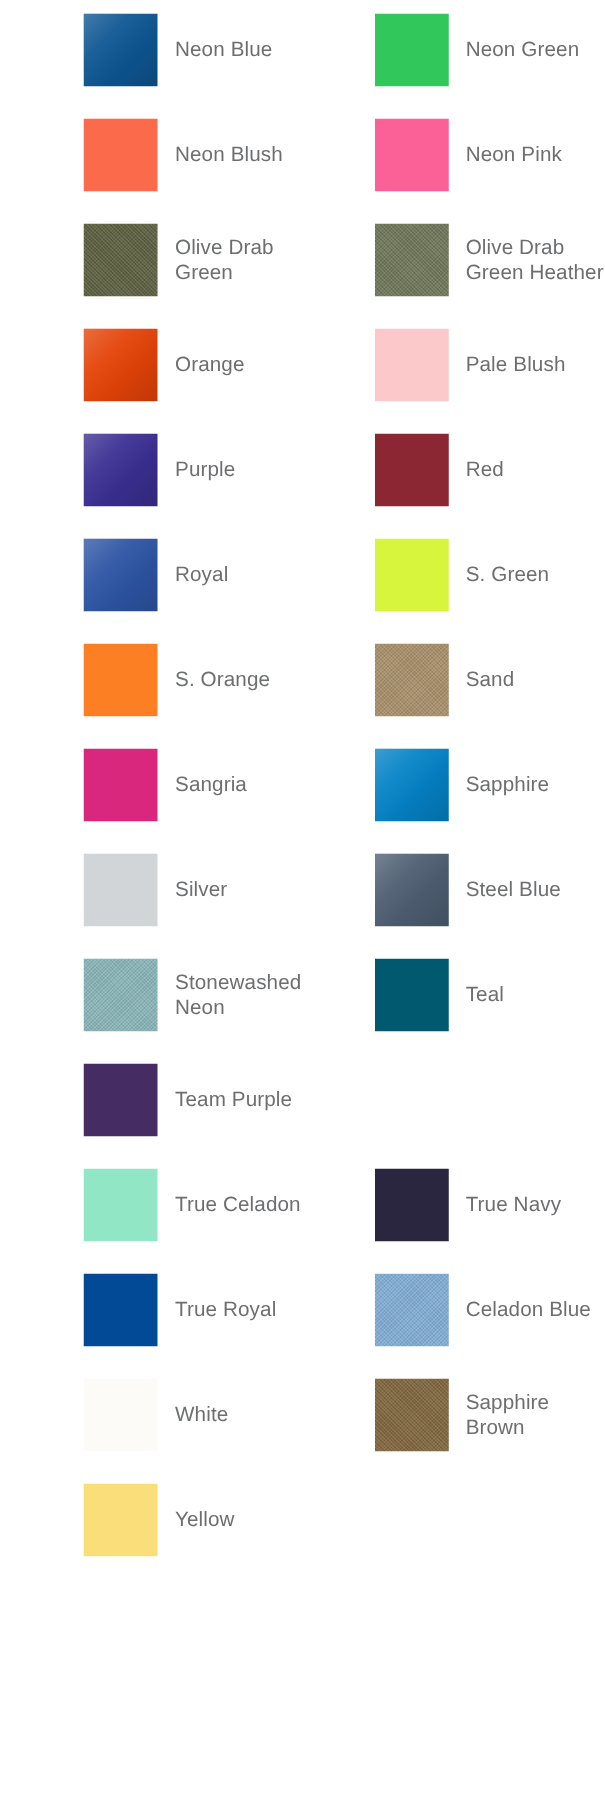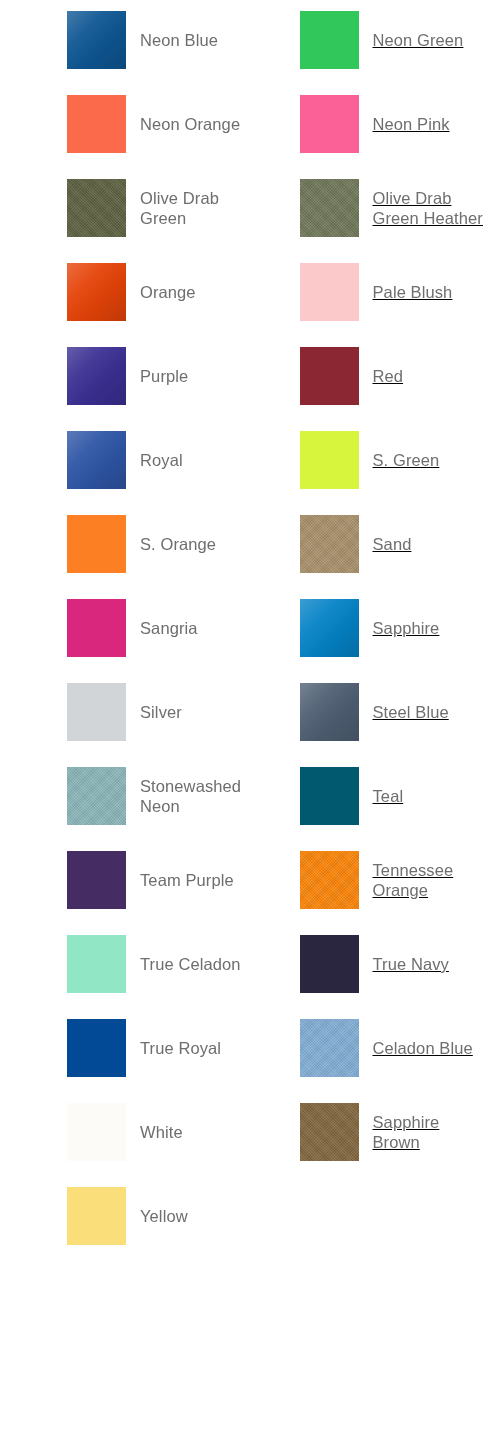--- a/index.html
+++ b/index.html
@@ -33,21 +33,21 @@
 
   .swatch-cell {
     display: flex;
     flex-direction: row;
     align-items: center;
     width: 212px;
     height: 58px;
     padding-left: 48px;
   }
   .swatch-cell.col-1 { margin-left: 19px; }
-  .swatch-cell.col-2 { margin-left: 0px; text-decoration: underline; }
+  .swatch-cell.col-2 { margin-left: 0px; }
   .swatch-cell.empty { visibility: hidden; }
 
   .swatch-chip {
     width: 59px;
     height: 58px;
     flex: 0 0 59px;
     position: relative;
     overflow: hidden;
     background-repeat: no-repeat;
   }
@@ -95,21 +95,21 @@
         <div class="swatch-label">Neon Blue</div>
       </div>
       <div class="swatch-cell col-2">
         <div class="swatch-chip" title="Neon Green" style="background-color: rgb(49, 199, 90);"></div>
         <div class="swatch-label">Neon Green</div>
       </div>
     </div>
     <div class="swatch-row">
       <div class="swatch-cell col-1">
         <div class="swatch-chip" title="Neon Orange" style="background-color: rgb(251, 106, 75);"></div>
-        <div class="swatch-label">Neon Orange</div>
+        <div class="swatch-label">Neon Blush</div>
       </div>
       <div class="swatch-cell col-2">
         <div class="swatch-chip" title="Neon Pink" style="background-color: rgb(251, 97, 150);"></div>
         <div class="swatch-label">Neon Pink</div>
       </div>
     </div>
     <div class="swatch-row">
       <div class="swatch-cell col-1">
         <div class="swatch-chip tex" title="Olive Drab Green" style="background-color: rgb(93, 97, 65);"></div>
         <div class="swatch-label">Olive Drab Green</div>
@@ -187,24 +187,20 @@
       <div class="swatch-cell col-2">
         <div class="swatch-chip" title="Teal" style="background-color: rgb(0, 89, 110);"></div>
         <div class="swatch-label">Teal</div>
       </div>
     </div>
     <div class="swatch-row">
       <div class="swatch-cell col-1">
         <div class="swatch-chip" title="Team Purple" style="background-color: rgb(69, 44, 98);"></div>
         <div class="swatch-label">Team Purple</div>
       </div>
-      <div class="swatch-cell col-2">
-        <div class="swatch-chip tex" title="Tennessee Orange" style="background-color: rgb(250, 133, 9);"></div>
-        <div class="swatch-label">Tennessee Orange</div>
-      </div>
     </div>
     <div class="swatch-row">
       <div class="swatch-cell col-1">
         <div class="swatch-chip" title="True Celadon" style="background-color: rgb(145, 230, 198);"></div>
         <div class="swatch-label">True Celadon</div>
       </div>
       <div class="swatch-cell col-2">
         <div class="swatch-chip" title="True Navy" style="background-color: rgb(43, 38, 64);"></div>
         <div class="swatch-label">True Navy</div>
       </div>

